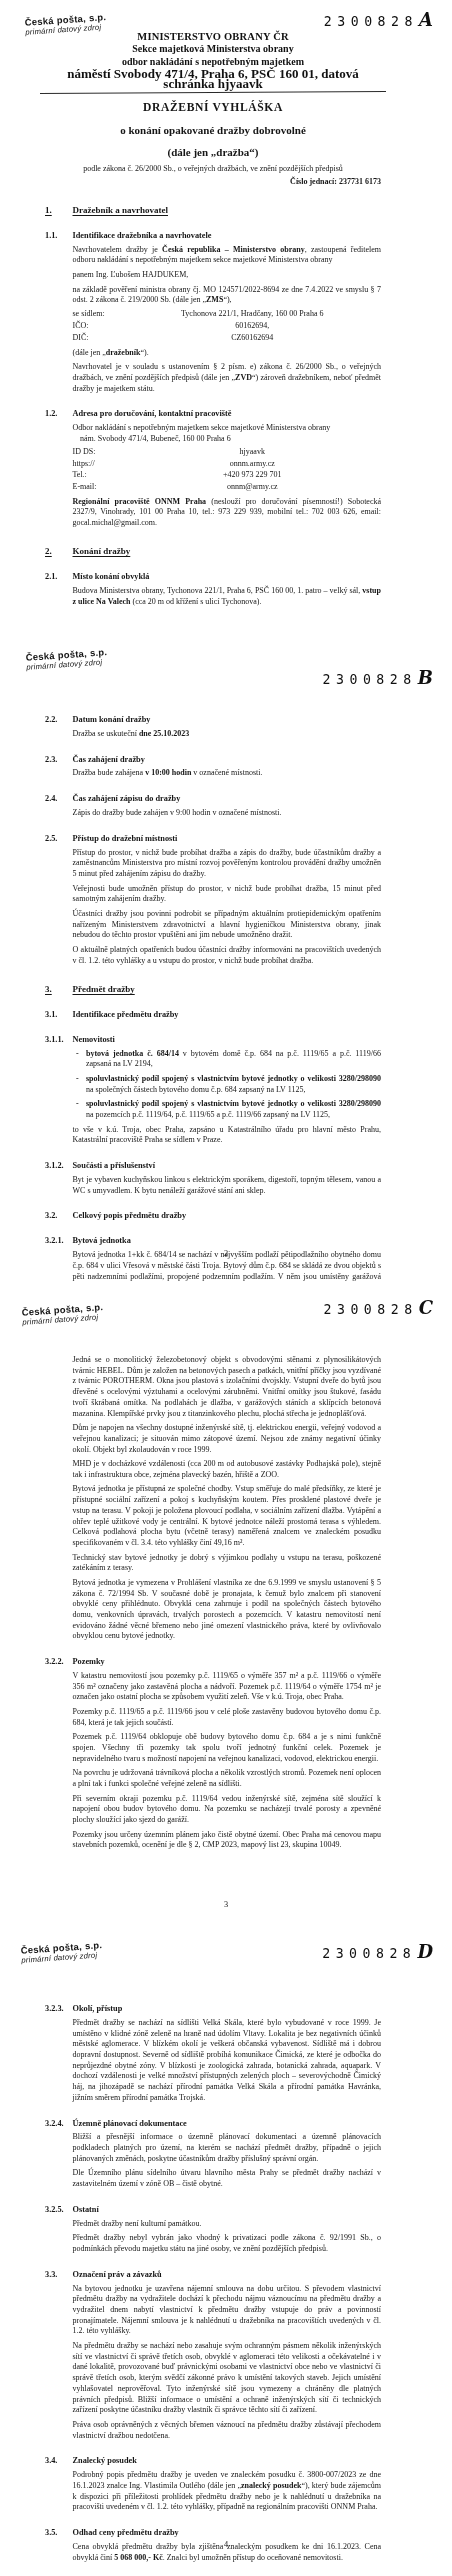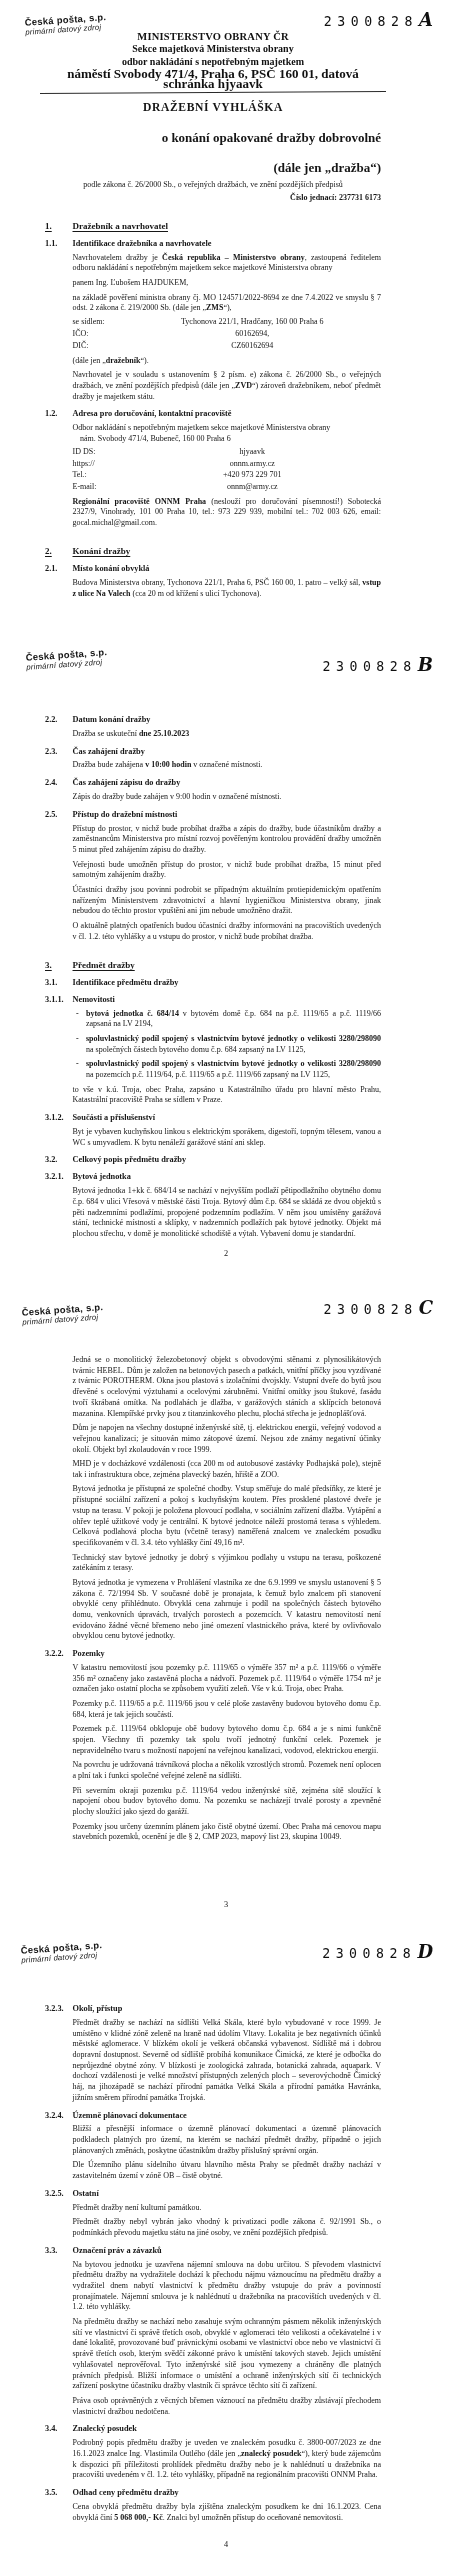--- a/index.html
+++ b/index.html
@@ -59,30 +59,30 @@
   
   .letterhead{text-align:center;color:#111;}
   .lh1{font-size:10.5px;font-weight:bold;line-height:13.2px;letter-spacing:0.2px;}
   .lh2,.lh3{font-size:10px;font-weight:bold;line-height:12.7px;}
   .lh-addr{font-size:13px;font-weight:bold;line-height:10.5px;font-family:Liberation Serif, serif;}
   .lh-rule{border:none;border-top:1.4px solid #2a2a2a;margin:2.8px 0 0 -5.5px;width:103%;transform:rotate(-.35deg);}
 
   
   .titleblock{text-align:center;}
   .t-main{font-size:11.6px;font-weight:bold;letter-spacing:0.6px;margin-top:7.7px;line-height:14.3px;}
-  .t-sub{font-size:13px;font-weight:bold;margin-top:17px;line-height:12.7px;text-align:right;}
+  .t-sub{font-size:11px;font-weight:bold;margin-top:9px;line-height:12.7px;}
   .t-law{font-size:8px;margin-top:4.4px;line-height:11px;}
   .t-ref{font-size:8px;font-weight:bold;text-align:right;margin-top:2.2px;line-height:11px;}
 
   
   .sec{display:flex;align-items:baseline;}
   .sec .num{flex:0 0 27.5px;}
   .sec .body{flex:1;}
   .h1row{margin-top:16.5px;font-size:9px;font-weight:bold;line-height:12px;}
-  .h2row{margin-top:6px;font-size:8.3px;font-weight:bold;line-height:11px;}
+  .h2row{margin-top:14px;font-size:8.3px;font-weight:bold;line-height:11px;}
   .u{text-decoration:underline;text-decoration-thickness:0.8px;text-underline-offset:1.7px;}
 
   .para{
     margin:3.9px 0 0 27.5px;
     text-align:justify;
   }
   .para.noj{text-align:left;}
   .b{font-weight:bold;}
 
   .kv{display:flex;margin-left:27.5px;margin-top:1.1px;}
@@ -197,21 +197,21 @@
     </div>
     <p class="para"><span>Budova Ministerstva obrany, Tychonova 221/1, Praha 6, PSČ 160 00, 1. patro – velký sál, </span><span class="b">vstup z ulice Na Valech</span><span> (cca 20 m od křížení s ulicí Tychonova).</span></p>
   </div>
 </div>
 
 <div class="page" id="page-2">
   <div class="stamp-posta" style="left:26.4px;top:5.5px;">
     <div class="sp1">Česká pošta, s.p.</div>
     <div class="sp2">primární datový zdroj</div>
   </div>
-  <div class="stamp-num" style="top:10px;">
+  <div class="stamp-num" style="top:23px;">
     <span class="digits">2300828</span><span class="letter">B</span>
   </div>
 
   <div class="content">
     <div class="sec h2row" style="margin-top:8px;">
       <span class="num">2.2.</span>
       <div class="body">Datum konání dražby</div>
     </div>
     <p class="para noj"><span>Dražba se uskuteční </span><span class="b">dne 25.10.2023</span></p>
 

